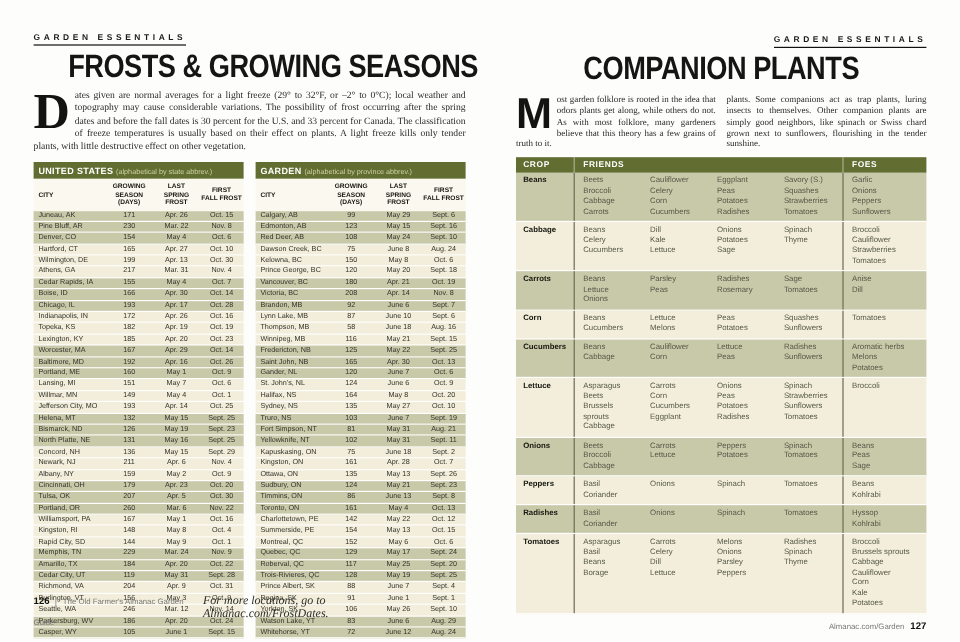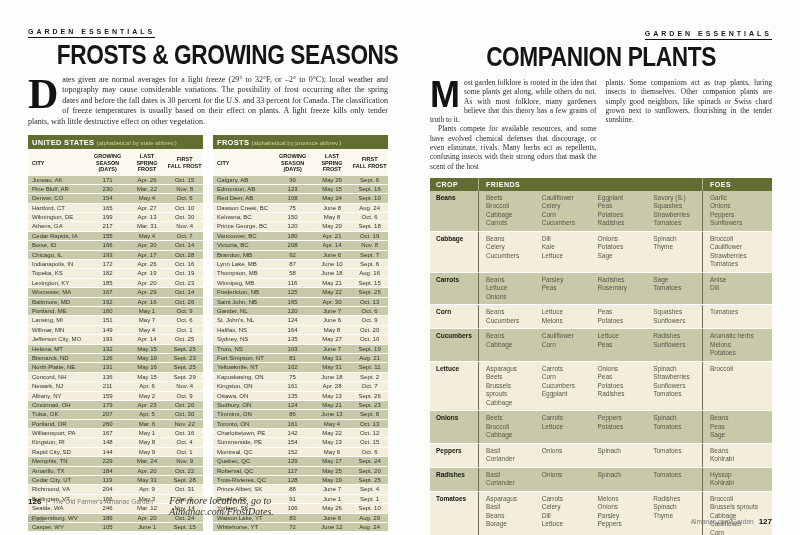--- a/index.html
+++ b/index.html
@@ -338,21 +338,21 @@
             <div class="row shaded">
               <span class="c-city">Casper, WY</span>
               <span class="c-days">105</span>
               <span class="c-spring">June 1</span>
               <span class="c-fall">Sept. 15</span>
             </div>
           </div>
       </div>
       <div class="frost-table">
         <div class="bar">
-          <span>FROSTS </span>
+          <span>GARDEN </span>
           <span class="sub">(alphabetical by province abbrev.)</span>
         </div>
         <div class="cols">
             <div class="c-city">CITY</div>
             <div class="c-days">GROWING SEASON<br>(DAYS)</div>
             <div class="c-spring">LAST<br>SPRING FROST</div>
             <div class="c-fall">FIRST<br>FALL FROST</div>
           </div>
         <div class="tbody">
             <div class="row shaded">
@@ -595,22 +595,21 @@
     </div>
   </div>
 
   <div class="page page-right">
     <div class="eyebrow-wrap right">
       <span class="eyebrow">GARDEN ESSENTIALS</span>
     </div>
     <div class="page-title">COMPANION PLANTS</div>
     <div class="intro-cols">
       <div class="intro-col">
-        <p><span class="dropcap-m">M</span><span>ost garden folklore is rooted in the idea that some plants get along, while others do not. As with most folklore, many gardeners believe that this theory has a few grains of truth to it.</span></p>
-        <p class="indent">Plants compete for available resources, and some have evolved chemical defenses that discourage, or even eliminate, rivals. Many herbs act as repellents, confusing insects with their strong odors that mask the scent of the host</p>
+        <p><span class="dropcap-m">M</span><span>ost garden folklore is rooted in the idea that odors plants get along, while others do not. As with most folklore, many gardeners believe that this theory has a few grains of truth to it.</span></p>
       </div>
       <div class="intro-col">
         <p>plants. Some companions act as trap plants, luring insects to themselves. Other companion plants are simply good neighbors, like spinach or Swiss chard grown next to sunflowers, flourishing in the tender sunshine.</p>
       </div>
     </div>
 
     <div class="comp-table">
       <div class="comp-header">
         <span class="ch-crop">CROP</span>
         <span class="ch-friends">FRIENDS</span>

